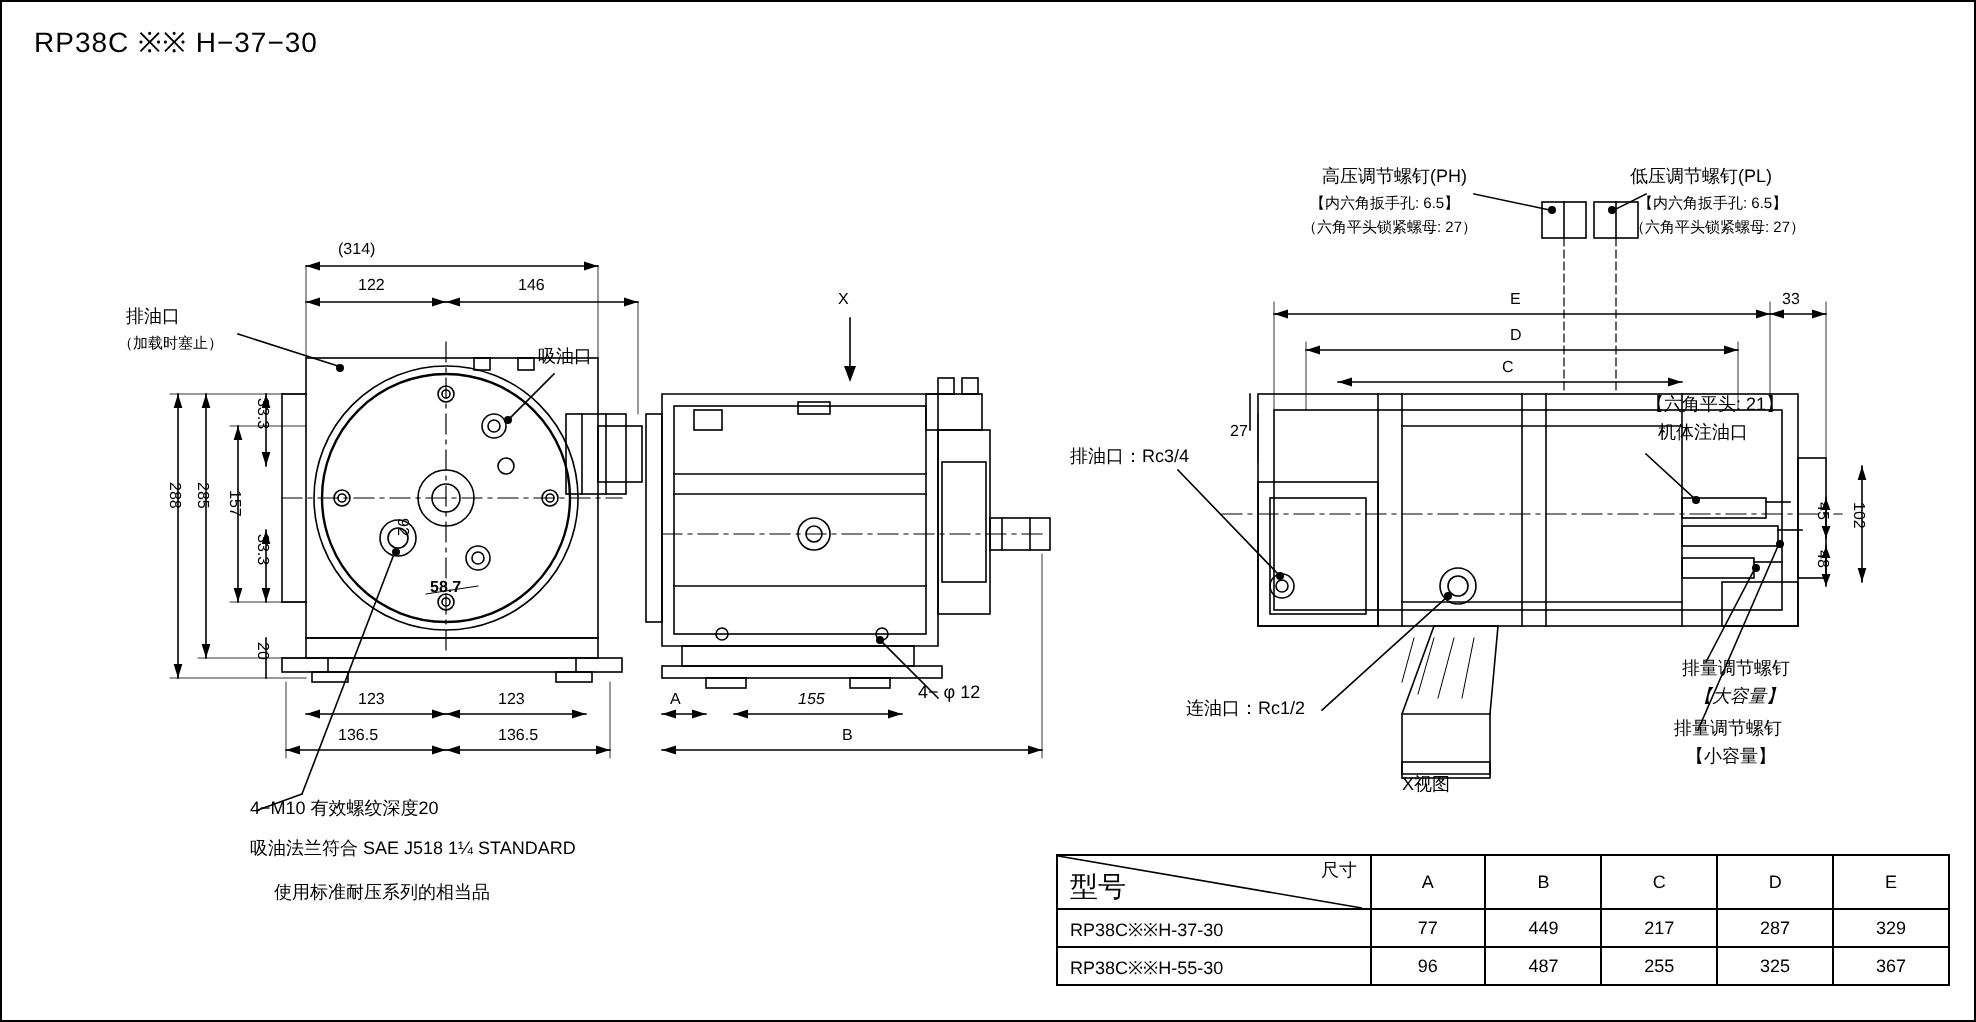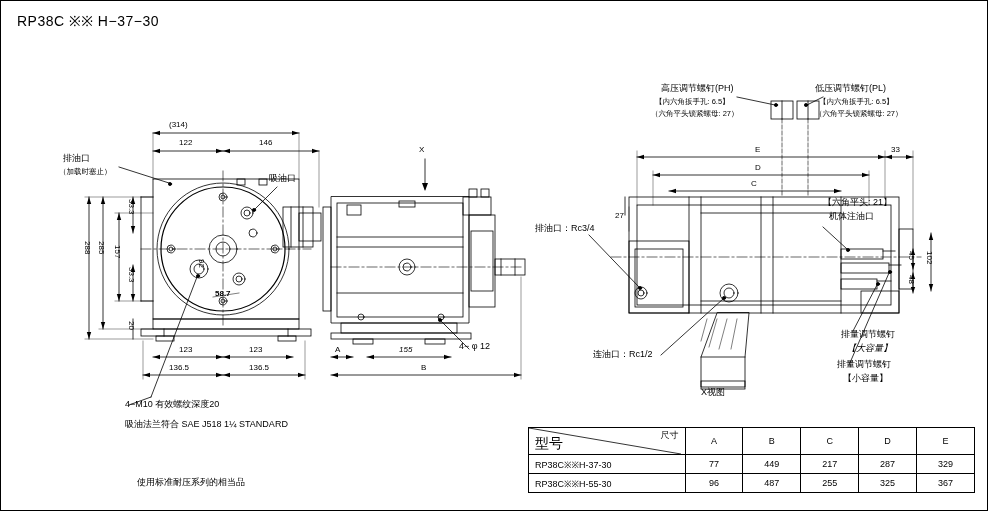--- a/index.html
+++ b/index.html
@@ -369,21 +369,21 @@
   <div class="abs lbl" style="left:592px; top:348px;">连油口：Rc1/2</div>
   <div class="abs lbl" style="left:700px; top:386px;">X视图</div>
 
   <div class="abs lbl" style="left:840px; top:328px;">排量调节螺钉</div>
   <div class="abs lbl" style="left:846px; top:342px;font-style:italic;">【大容量】</div>
   <div class="abs lbl" style="left:836px; top:358px;">排量调节螺钉</div>
   <div class="abs lbl" style="left:842px; top:372px;">【小容量】</div>
 
   <div class="abs lbl" style="left:124px; top:398px;">4−M10 有效螺纹深度20</div>
   <div class="abs lbl" style="left:124px; top:418px;">吸油法兰符合 SAE J518 1¼ STANDARD</div>
-  <div class="abs lbl" style="left:136px; top:440px;margin-top:36px;">使用标准耐压系列的相当品</div>
+  <div class="abs lbl" style="left:136px; top:440px;">使用标准耐压系列的相当品</div>
 
   <div id="spec">
     <table>
       <tbody>
           <tr>
         <th class="modelcol hdr hdrcell">
           <svg width="152" height="26" viewBox="0 0 152 26">
                 <line x1="0" y1="0" x2="152" y2="26" stroke="#000" stroke-width="0.8"></line>
               </svg>
           <span class="sizeword">尺寸</span>

